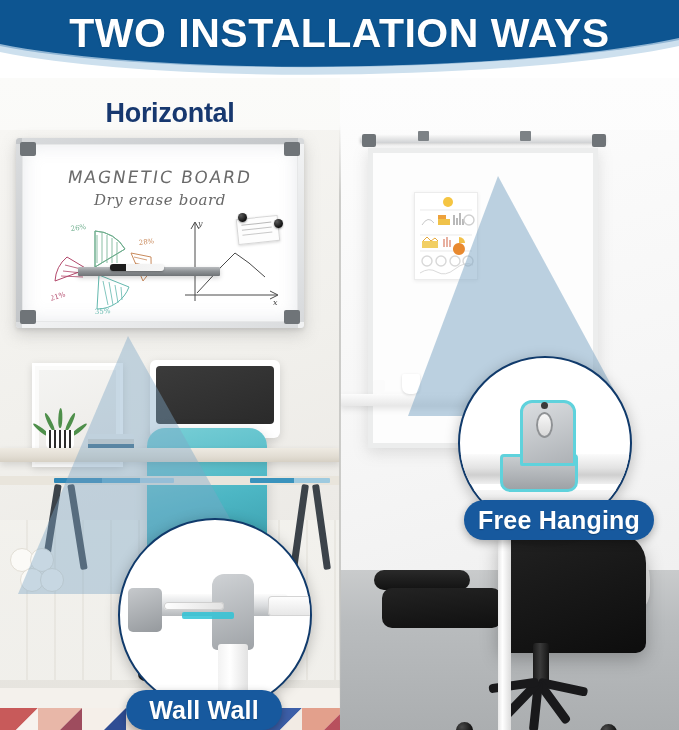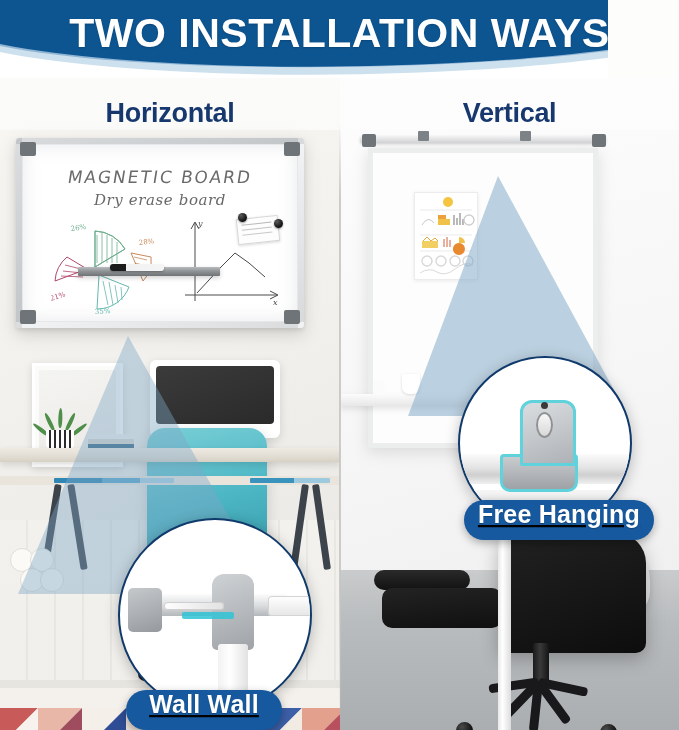--- a/index.html
+++ b/index.html
@@ -1,20 +1,20 @@
 <!DOCTYPE html>
 <html><head>
 <meta charset="utf-8">
 <style>
   html,body{margin:0;padding:0;background:#fff;}
   body{font-family:"Liberation Sans", sans-serif;}
   .page{position:relative;width:679px;height:730px;overflow:hidden;background:#fdfdfc;}
 
   
-  .banner{position:absolute;left:0;top:0;width:608px;height:78px;overflow:hidden;}
+  .banner{position:absolute;left:0;top:0;width:679px;height:78px;overflow:hidden;}
   .banner svg{position:absolute;left:0;top:0;}
   .banner-title{position:absolute;left:0;top:10px;width:679px;text-align:center;
     font-size:41px;font-weight:bold;color:#ffffff;letter-spacing:0.5px;
     font-family:"Liberation Sans", sans-serif;line-height:46px;
     text-shadow:0 1px 2px rgba(0,0,0,.18);}
 
   
   .panels{position:absolute;left:0;top:62px;width:679px;height:668px;}
   .panel{position:absolute;top:0;height:668px;overflow:hidden;margin-top:16px;}
   .panel-left{left:0;width:340px;background:linear-gradient(180deg,#fbfbf9 0%,#f6f5f2 55%,#f2f1ee 100%);}
@@ -142,21 +142,21 @@
     background:linear-gradient(180deg,#fcfcfc,#e7e7e7);box-shadow:0 3px 6px rgba(0,0,0,.10);}
   .cup{position:absolute;left:62px;top:296px;width:18px;height:20px;background:#fff;border-radius:2px 2px 7px 7px;
     box-shadow:0 1px 3px rgba(0,0,0,.14);}
   .cup2{position:absolute;left:33px;top:302px;width:12px;height:14px;background:#fbfbfb;border-radius:2px 2px 5px 5px;}
 
   
   .ray{position:absolute;}
   .bubble{position:absolute;border-radius:50%;background:#fff;
     border:2px solid #103a6b;box-shadow:0 3px 14px rgba(0,0,0,.25);overflow:hidden;}
   .pill{position:absolute;background:#17599e;border-radius:22px;
-    box-shadow:0 3px 9px rgba(0,0,0,.30);display:flex;justify-content:center;text-decoration:underline;}
+    box-shadow:0 3px 9px rgba(0,0,0,.30);display:flex;align-items:center;justify-content:center;}
   .pill span{color:#fff;font-size:25px;font-weight:bold;letter-spacing:.2px;white-space:nowrap;
     text-shadow:0 1px 1px rgba(0,0,0,.25);}
 
   
   .wm-rail{position:absolute;left:18px;top:74px;width:150px;height:22px;
     background:linear-gradient(180deg,#fcfcfc,#d9dbdd 55%,#b5b8bb);border-radius:4px;}
   .wm-bracket{position:absolute;left:92px;top:54px;width:42px;height:76px;
     background:linear-gradient(160deg,#cfd2d5,#9fa3a7);border-radius:12px 12px 5px 5px;}
   .wm-cap{position:absolute;left:8px;top:68px;width:34px;height:44px;
     background:linear-gradient(160deg,#c6c9cc,#95999d);border-radius:5px;}
@@ -365,21 +365,20 @@
         <div class="wm-anchor"></div>
         <div class="wm-arrow"></div>
         <div class="wm-post"></div>
       </div>
       <div class="pill" style="left:126px;top:612px;width:156px;height:40px;">
         <span>Wall Wall</span>
       </div>
     </div>
 
     <div class="panel panel-right">
-      <div class="panel-heading">Vertical</div>
 
       <div class="wall-right"></div>
       <div class="floor-right"></div>
 
       <div class="eboard">
         <div class="eboard-frame"></div>
         <div class="poster">
           <svg width="62" height="86" viewBox="0 0 62 86">
             <rect width="62" height="86" fill="#fff"></rect>
             <circle cx="33" cy="9" r="5" fill="#f5c542"></circle>

